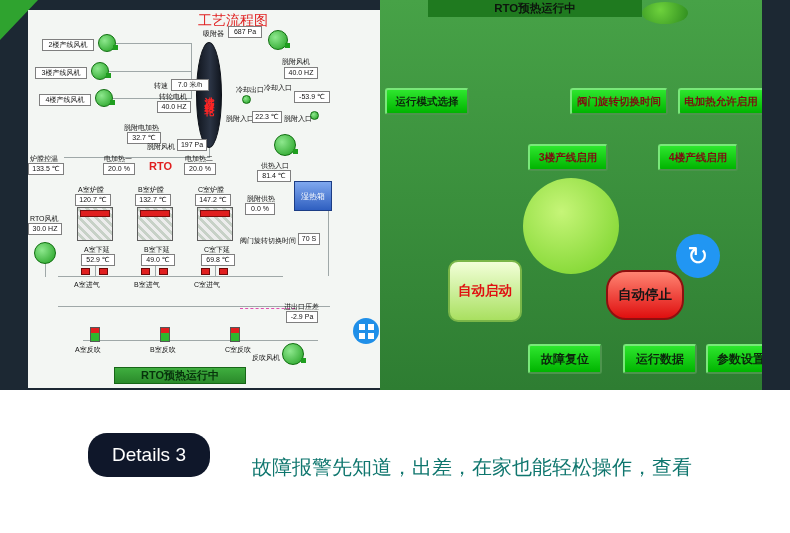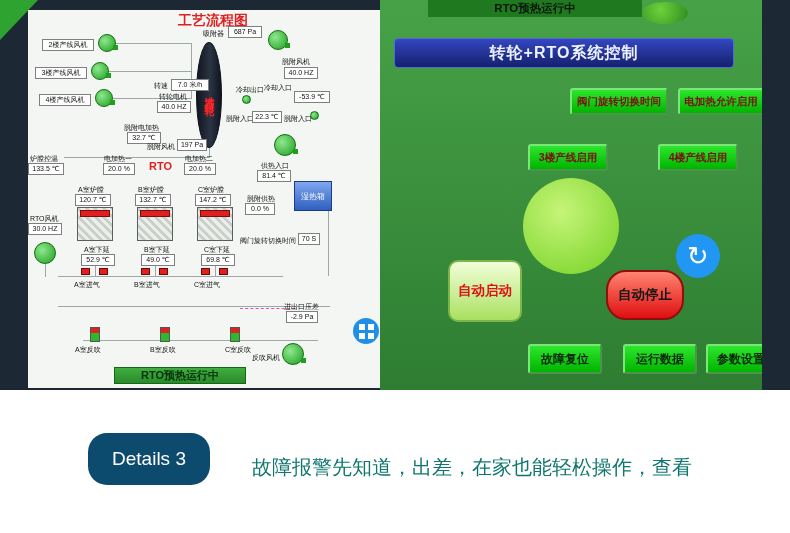--- a/index.html
+++ b/index.html
@@ -21,35 +21,35 @@
   .pipeh{height:1px}.pipev{width:1px}
   .dash{position:absolute;height:0;border-top:1px dashed #e050b0}
   .wheel{position:absolute;left:168px;top:32px;width:26px;height:106px;border-radius:50%;background:linear-gradient(90deg,#11161f,#2b3444 55%,#11161f);display:flex;align-items:center;justify-content:center;border:1px solid #0a0e15}
   .wheel span{writing-mode:vertical-rl;color:#ff2525;font-weight:bold;font-size:10px;letter-spacing:3px}
   .chamber{position:absolute;width:36px;height:34px;border:1px solid #5d5d5d;background:repeating-linear-gradient(45deg,#ededed 0 3px,#c7d1c7 3px 6px)}
   .heatbar{position:absolute;left:2px;right:2px;top:2px;height:7px;background:#e01f1f;border:1px solid #7a0e0e}
   .valve{position:absolute;width:9px;height:7px;background:#e01f1f;border:1px solid #6e0a0a}
   .pvalve{position:absolute;width:10px;height:15px;border:1px solid #555;background:linear-gradient(#e01f1f 0 5px,#2eb82e 5px)}
   .wetbox{position:absolute;left:266px;top:171px;width:38px;height:30px;background:linear-gradient(#7fa8ef,#2f5fc0);border:1px solid #1c3d85;color:#fff;font-size:8px;display:flex;align-items:center;justify-content:center}
   .rtolbl{position:absolute;color:#e01f1f;font-weight:bold;font-size:11px}
-  .lp-title{position:absolute;left:130px;top:2px;width:110px;text-align:center;color:#e01f1f;font-weight:bold;font-size:14px}
+  .lp-title{position:absolute;left:130px;top:2px;width:110px;text-align:right;color:#e01f1f;font-weight:normal;font-size:14px}
   .banner{position:absolute;background:linear-gradient(#3fae3f,#2a8a2a);border:1px solid #176617;color:#07320c;font-weight:bold;display:flex;align-items:center;justify-content:center}
   .bluecirc{position:absolute;left:325px;top:308px;width:26px;height:26px;border-radius:50%;background:#1f8fe8}
   .bluecirc i{position:absolute;left:6px;top:6px;width:6px;height:6px;background:#fff;box-shadow:9px 0 0 #fff,0 9px 0 #fff,9px 9px 0 #fff}
   .rbanner{position:absolute;left:48px;top:0;width:214px;height:17px;background:#1f7a1f;color:#0d160d;font-weight:bold;font-size:11.5px;display:flex;align-items:center;justify-content:center}
   .ellip{position:absolute;left:262px;top:2px;width:46px;height:22px;border-radius:50%;background:radial-gradient(circle at 40% 35%,#6ed23c,#2c8a1e)}
   .rtitle{position:absolute;left:14px;top:38px;width:340px;height:30px;background:linear-gradient(#3347c0,#15206e);border:1px solid #5568d8;border-radius:4px;color:#eef2ff;font-weight:bold;font-size:16px;display:flex;align-items:center;justify-content:center;letter-spacing:1px}
   .gbtn{position:absolute;background:linear-gradient(#2ee62e,#00b400);border:2px outset #79e879;border-radius:3px;display:flex;align-items:center;justify-content:center;font-weight:bold;font-size:10.5px;color:#7c1010;white-space:nowrap}
   .gbtn.blk{color:#0c260c}
   .bigcirc{position:absolute;left:143px;top:178px;width:96px;height:96px;border-radius:50%;background:radial-gradient(circle at 40% 35%,#c6f578,#74d125)}
   .startbtn{position:absolute;left:68px;top:260px;width:74px;height:62px;border-radius:10px;background:linear-gradient(#f2ffd8,#a9e060);border:2px solid #7ab648;color:#e01010;font-weight:bold;font-size:13.5px;display:flex;align-items:center;justify-content:center}
   .stopbtn{position:absolute;left:226px;top:270px;width:78px;height:50px;border-radius:20px;background:linear-gradient(#ff8472,#df0f0f);border:2px solid #8f0f0f;color:#151515;font-weight:bold;font-size:13.5px;display:flex;align-items:center;justify-content:center}
   .refresh{position:absolute;left:296px;top:234px;width:44px;height:44px;border-radius:50%;background:#2196f3;color:#fff;font-size:26px;line-height:1;display:flex;align-items:center;justify-content:center}
   .footer{position:absolute;left:0;top:390px;width:790px;height:143px;background:#fff}
-  .badge{position:absolute;left:88px;top:43px;width:122px;height:52px;border-radius:19px;background:#0c4a6e;color:#fff;font-size:19px;display:flex;align-items:center;justify-content:center}
+  .badge{position:absolute;left:88px;top:43px;width:122px;height:44px;border-radius:19px;background:#0f172a;color:#fff;font-size:19px;display:flex;align-items:center;justify-content:center}
   .f-title{position:absolute;left:250px;top:6px;font-size:39px;font-weight:bold;color:#151515;letter-spacing:1px}
   .f-sub{position:absolute;left:252px;top:64px;font-size:20px;color:#0f766e}
 </style>
 </head>
 <body>
 
 <div class="page">
   <div class="hero">
     <div class="corner"></div>
 
@@ -183,22 +183,22 @@
       <div class="bluecirc">
           <i></i>
         </div>
 
       <div class="banner" style="left:86px;top:357px;width:132px;height:17px;font-size:11px">RTO预热运行中</div>
     </div>
 
     <div class="screen sr">
       <div class="rbanner">RTO预热运行中</div>
       <div class="ellip"></div>
-      <div class="rtitle">转轮+RTO系统控制</div>
-
+
+      <div class="gbtn blk" style="left:5px;top:88px;width:84px;height:27px">运行模式选择</div>
       <div class="gbtn" style="left:190px;top:88px;width:98px;height:27px">阀门旋转切换时间</div>
       <div class="gbtn" style="left:298px;top:88px;width:86px;height:27px">电加热允许启用</div>
 
       <div class="gbtn" style="left:148px;top:144px;width:80px;height:27px">3楼产线启用</div>
       <div class="gbtn" style="left:278px;top:144px;width:80px;height:27px">4楼产线启用</div>
 
       <div class="bigcirc"></div>
       <div class="startbtn">自动启动</div>
       <div class="stopbtn">自动停止</div>
       <div class="refresh">↻</div>

